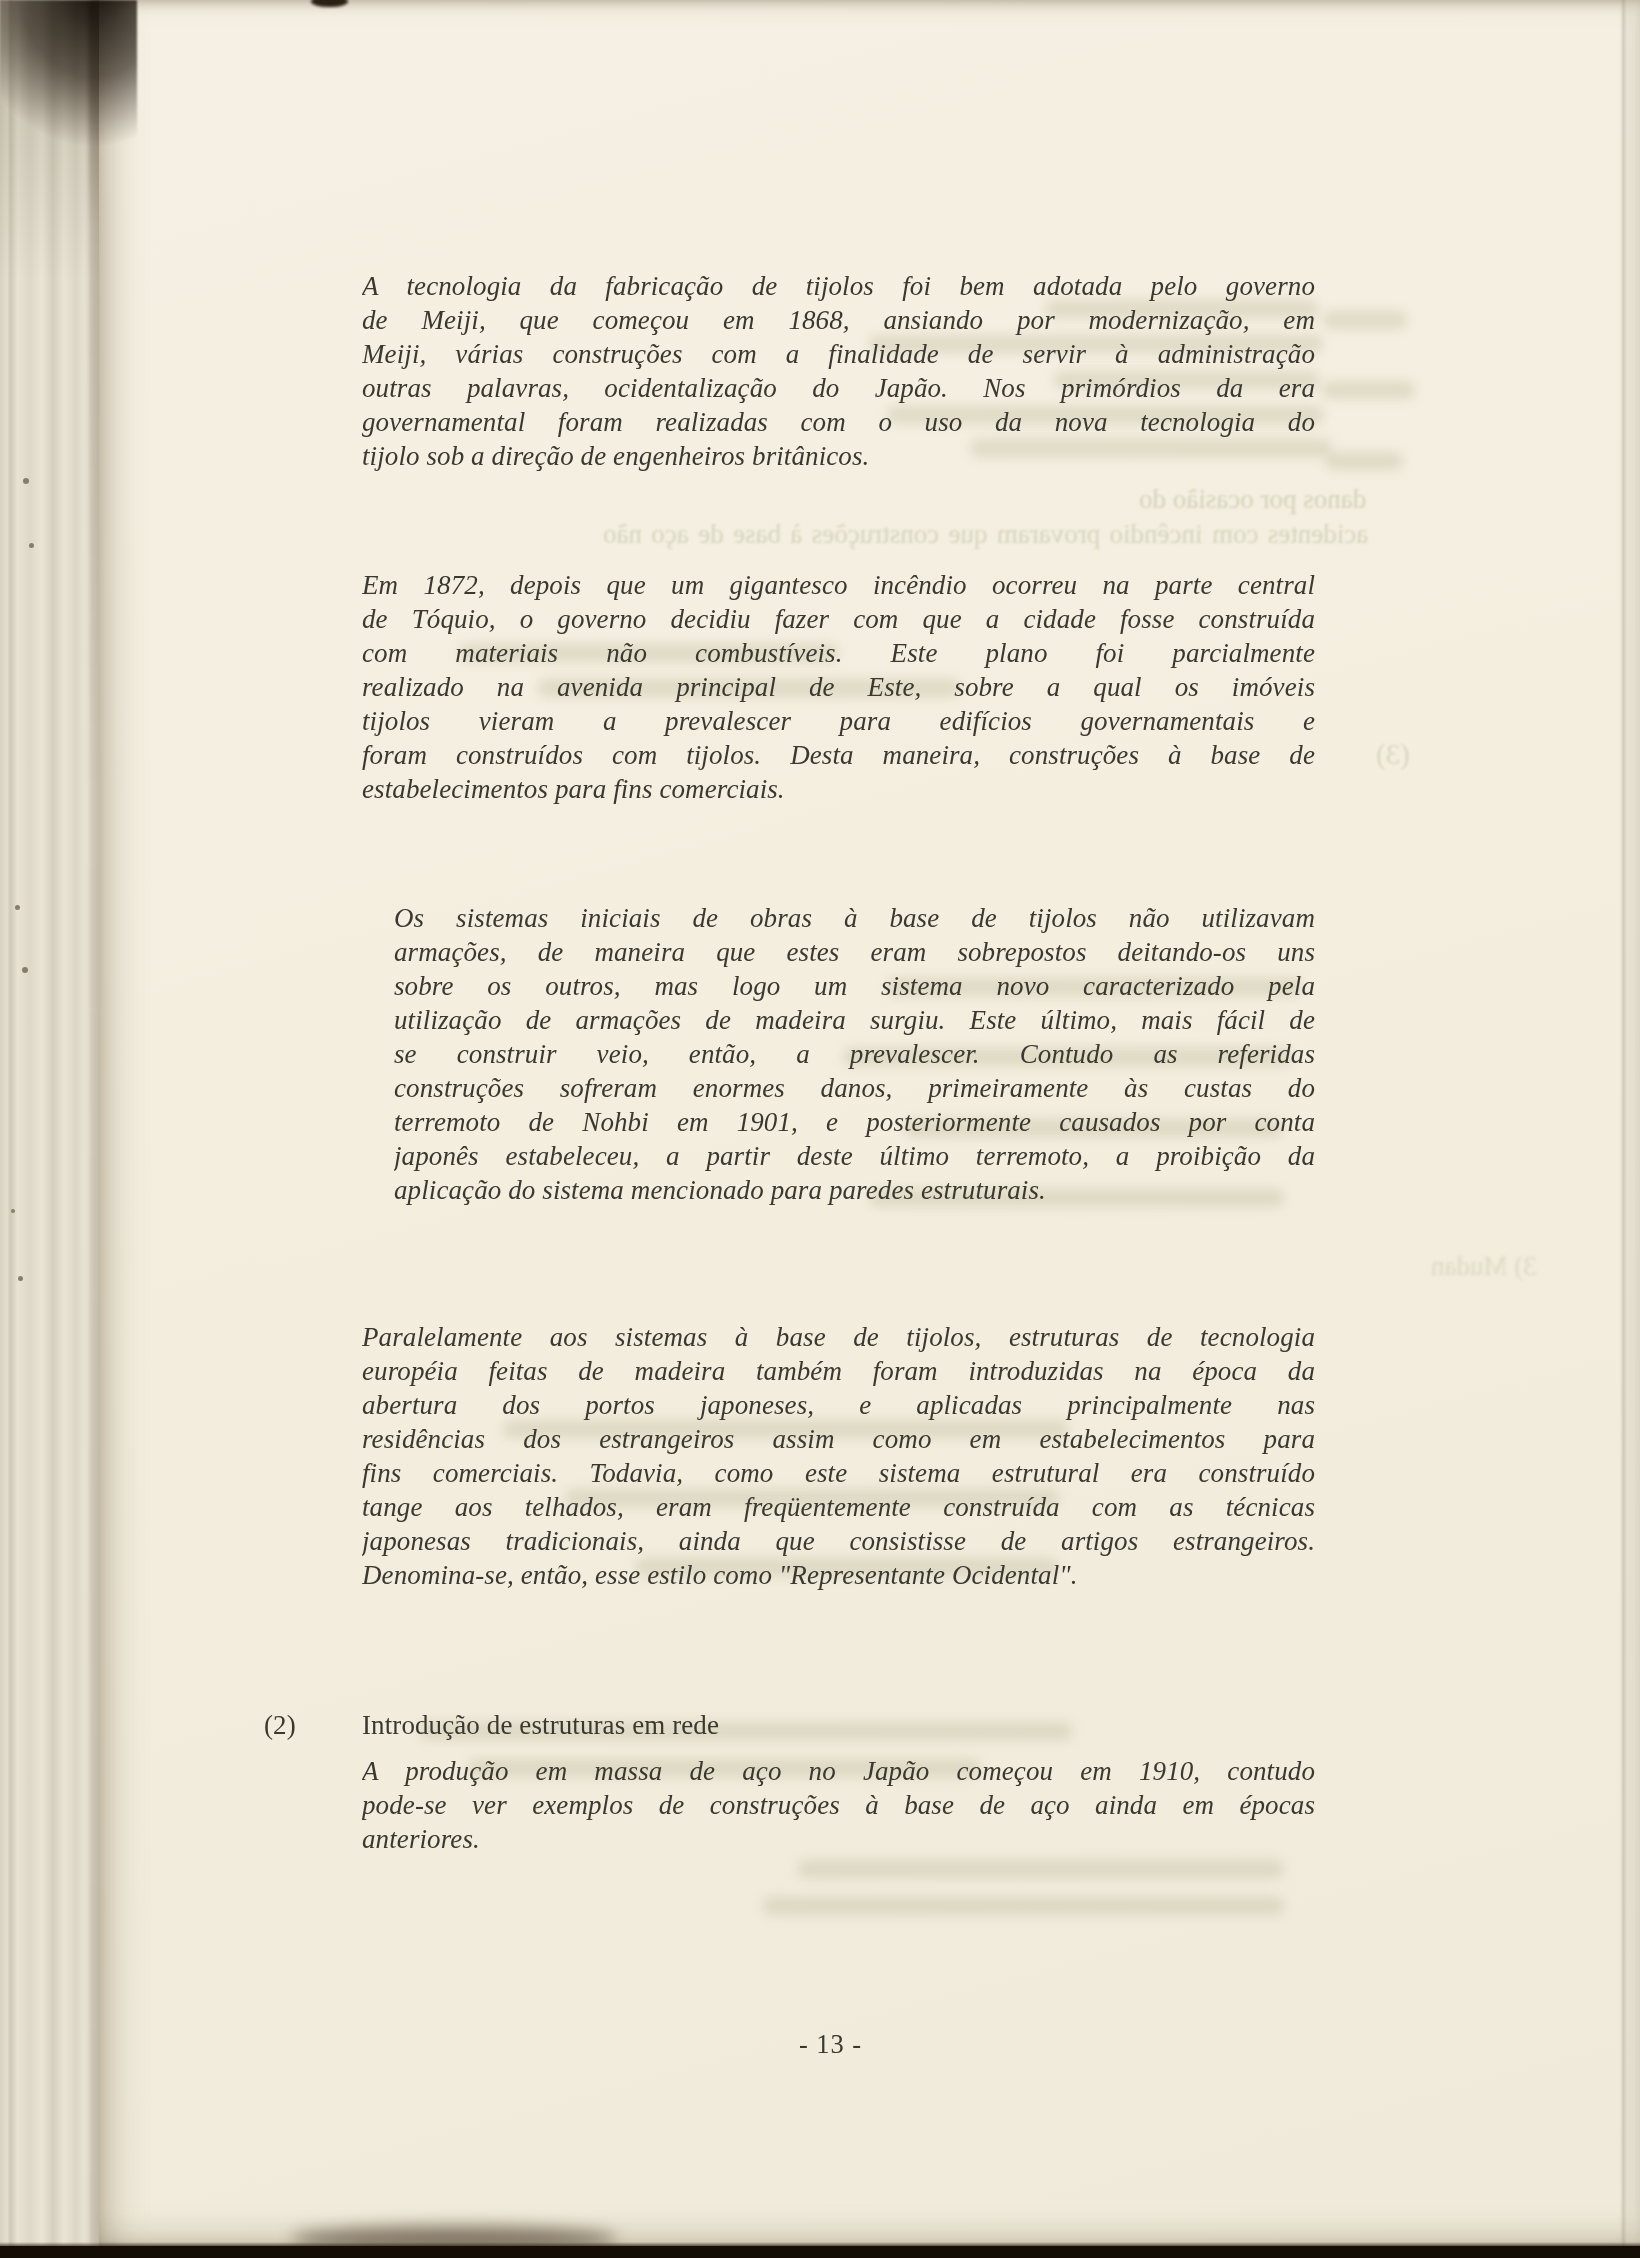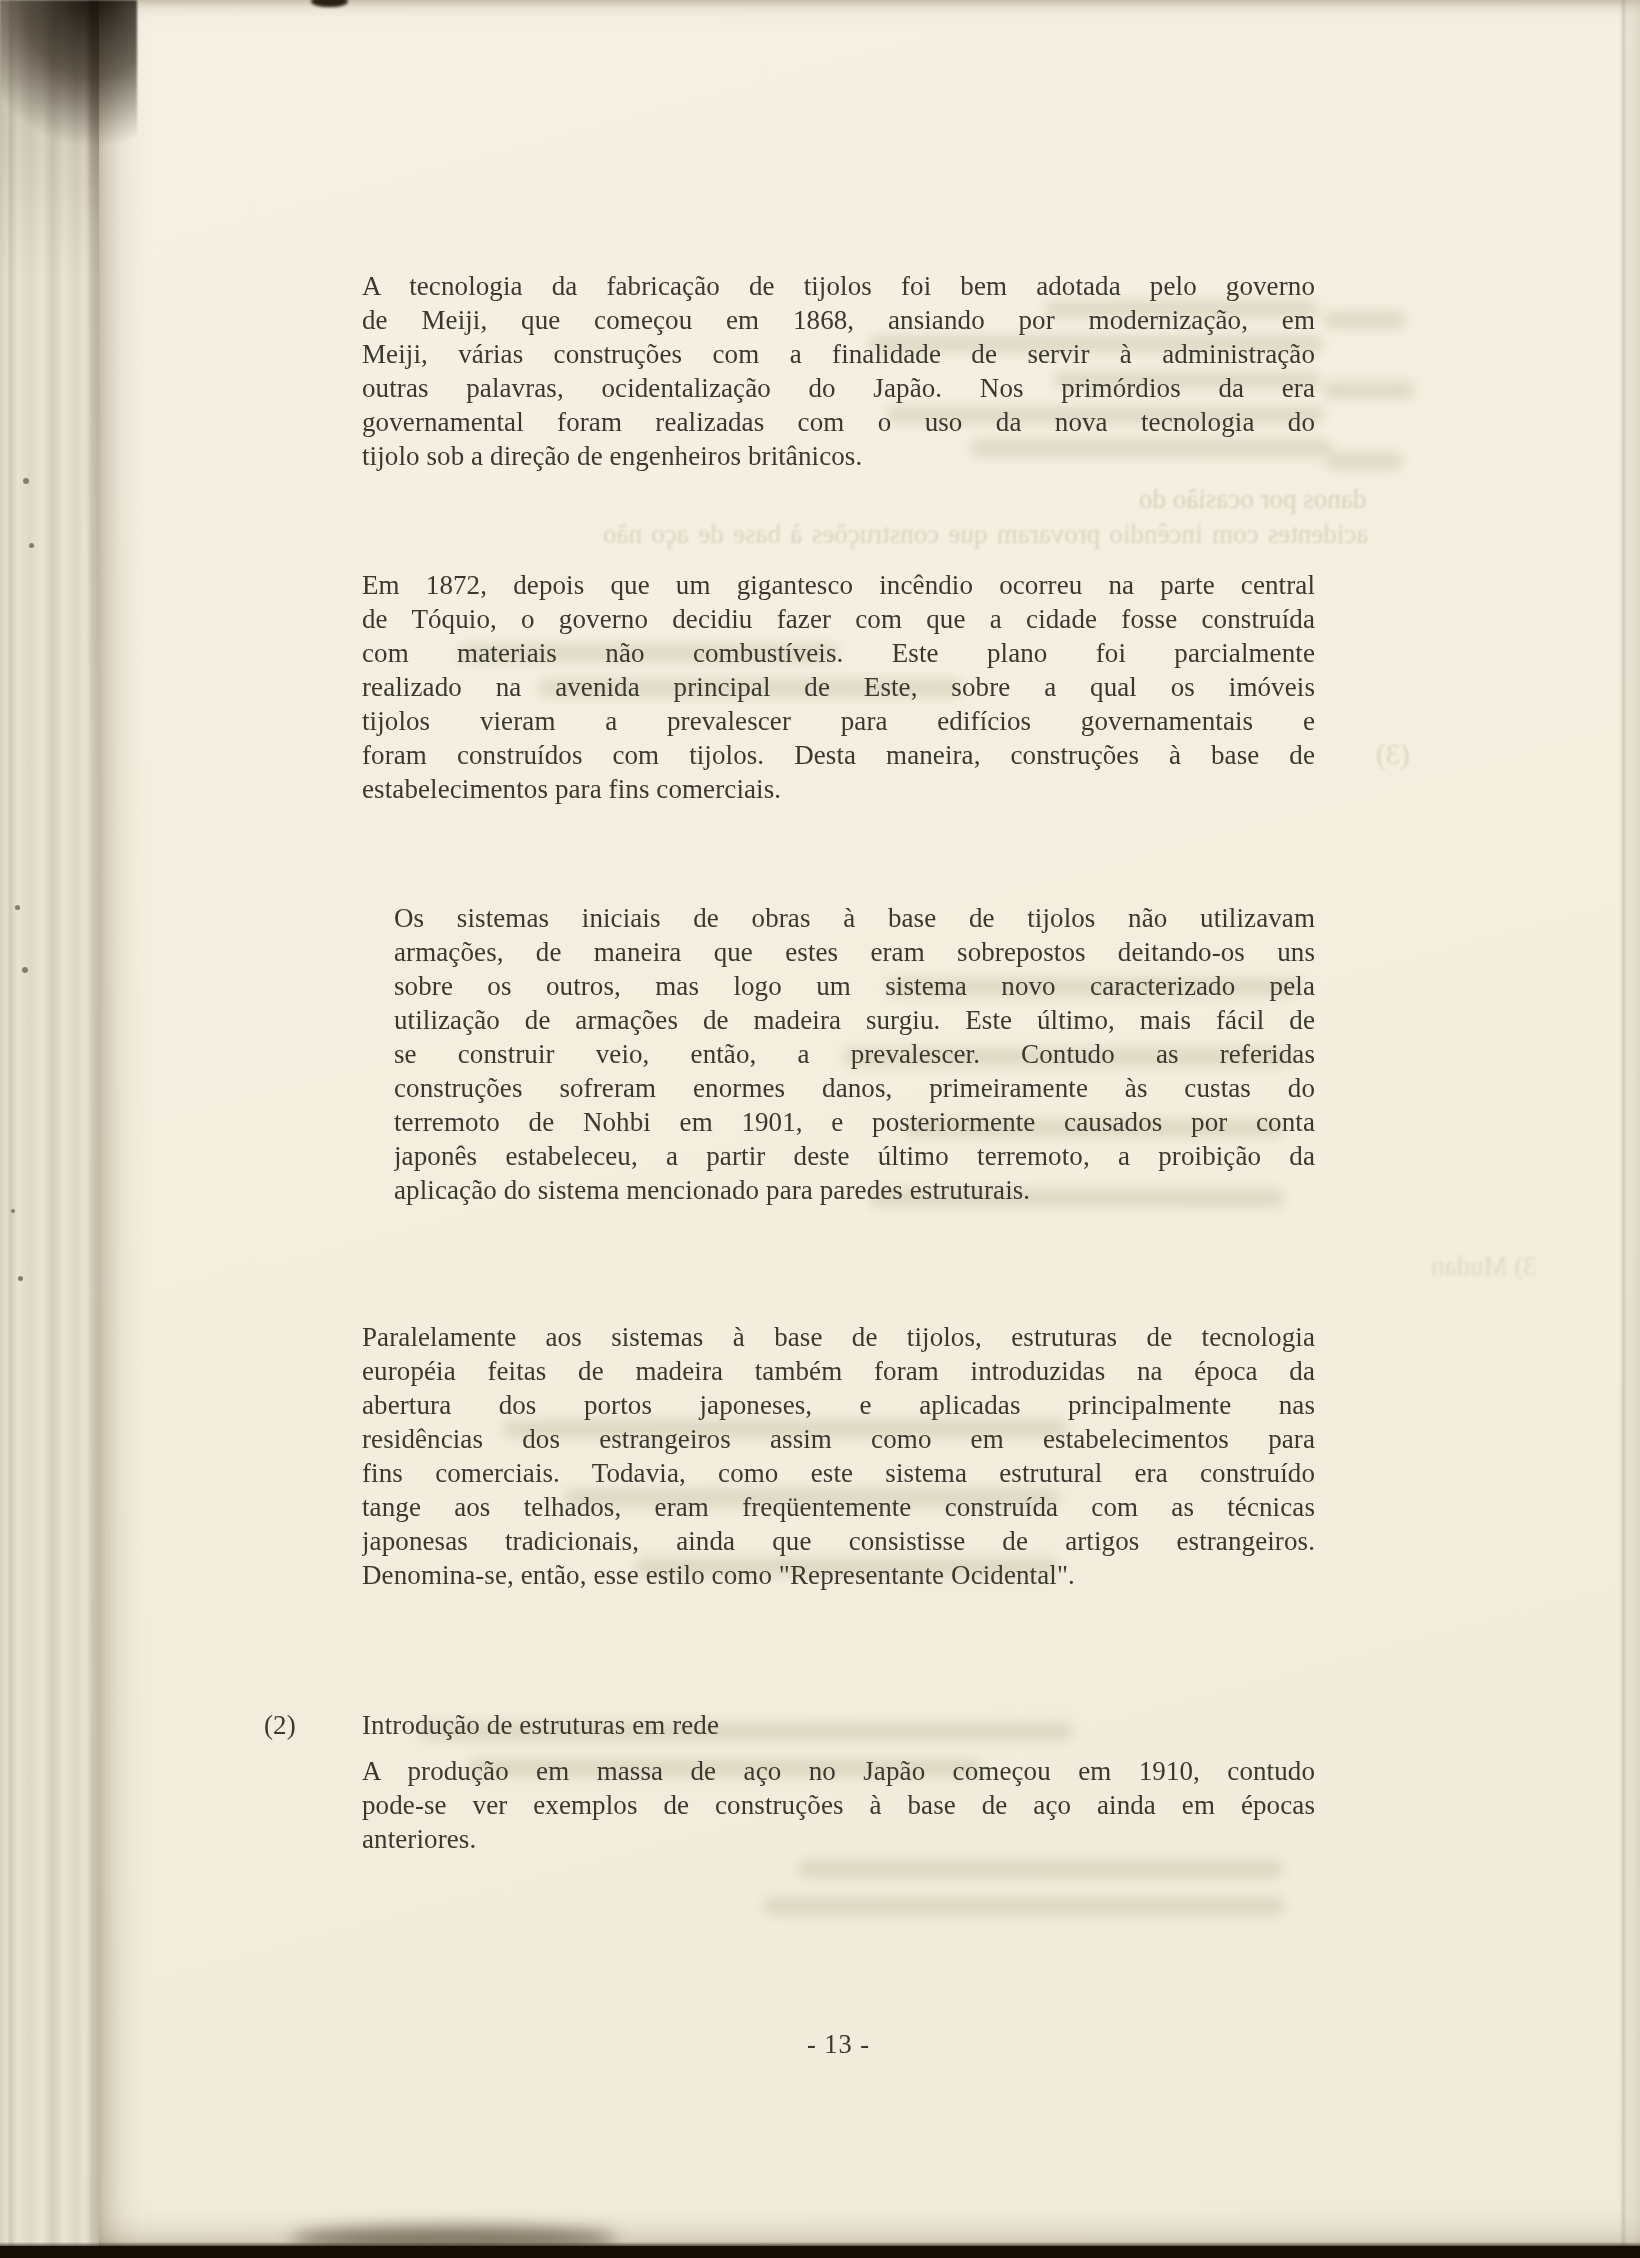--- a/index.html
+++ b/index.html
@@ -67,29 +67,29 @@
 
   
   .dot { position:absolute; border-radius:50%; background:#877e6a; filter:blur(0.7px); }
 
   
   .body-text {
     position:absolute; left:362px; top:269px; width:953px;
     font-size:27px; line-height:34px; color:#3a3830;
     letter-spacing:0.1px;
   }
-  .line { height:34px; overflow:hidden; text-align:justify; text-align-last:justify; }
+  .line { height:34px; overflow:hidden; text-align:justify; text-align-last:justify;font-style:italic; }
   .line.last { text-align-last:left; }
   .p1,.p2 { margin-bottom:95px; }
   .p3 { margin-bottom:113px;margin-left:32px; }
   .p4 { margin-bottom:116px; }
   .section-head { position:relative; height:34px; margin-bottom:12.4px; }
   .section-head .marker { position:absolute; left:-98px; top:0; }
   .page-num {
-    position:absolute; left:362px; top:2029px; width:953px;
+    position:absolute; left:354px; top:2029px; width:953px;
     text-align:center; font-size:26.5px; color:#3a3830; letter-spacing:0.9px;
   }
 
   
   .ghost {
     position:absolute; transform:scaleX(-1);
     color:#b9bb9c; opacity:.55; filter:blur(1.3px);
     font-size:27px; line-height:34px; white-space:nowrap;
   }
   #g1 { right:275px; top:482px; }

